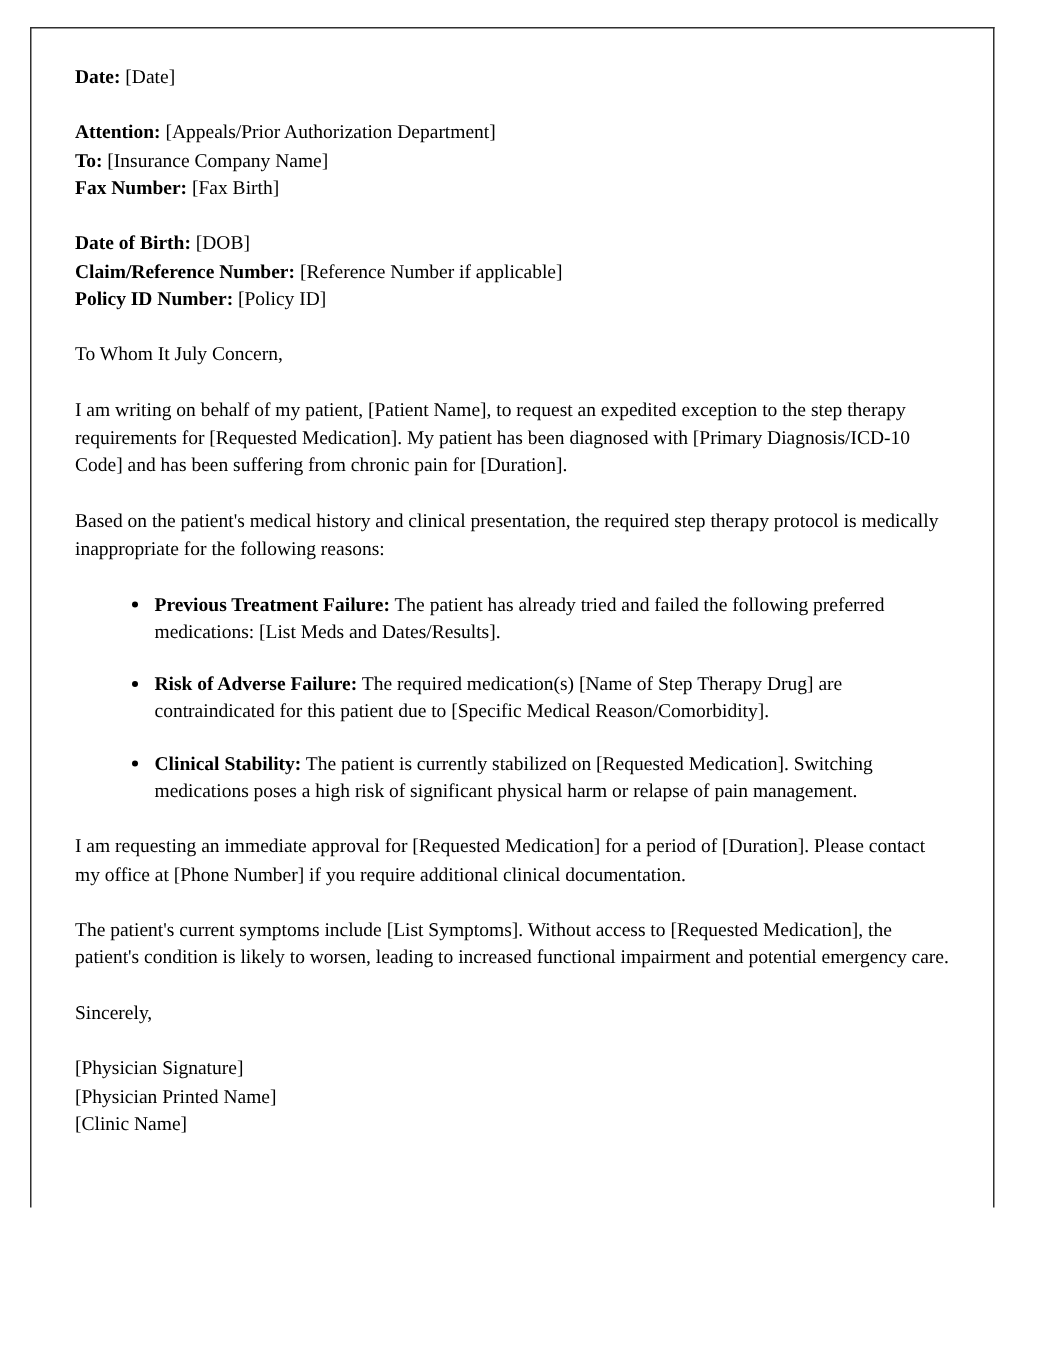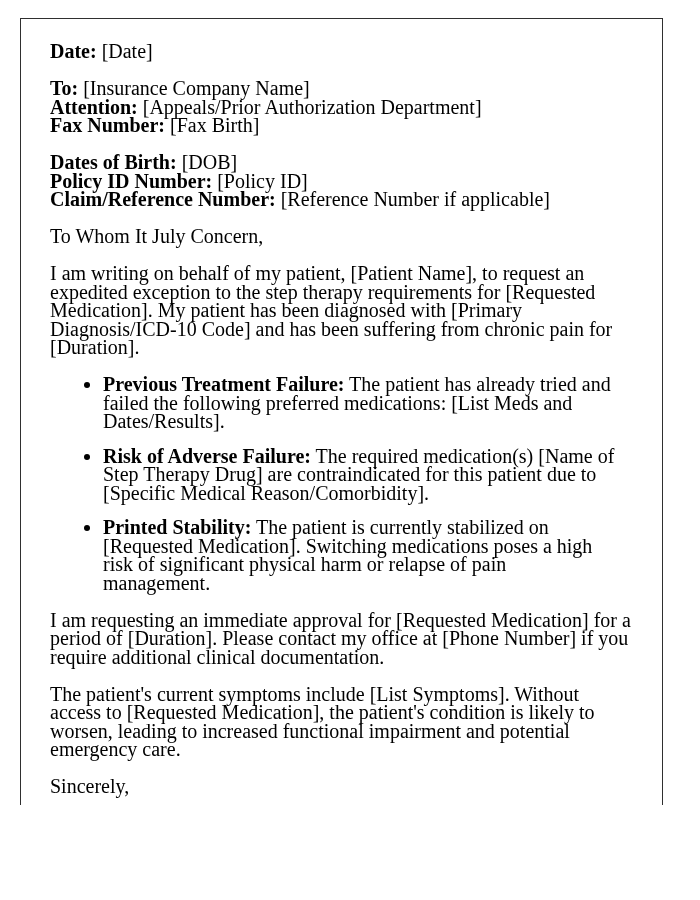--- a/index.html
+++ b/index.html
@@ -11,21 +11,21 @@
     overflow: hidden;
   }
   .page {
     position: absolute;
     left: 20px; top: 18px;
     width: 643px; height: 787px;
     background: #ffffff;
     border: 1px solid #2f2f2f;
     border-bottom: none;
     padding: 23px 28px 0 29px;
-    font-size: 20px;
+    font-size: 13px;
     line-height: 18.5px;
     overflow: hidden;
   }
   .para { margin-bottom: 18.5px; }
   .line { display: block; }
   b, strong { font-weight: bold; }
   ul.bullets {
     margin: 0 0 18.5px 0;
     padding-left: 37px;
     list-style: disc outside;
@@ -34,42 +34,48 @@
   .sig-block .line { display: block; }
 </style>
 </head>
 <body>
 
 <div class="page">
 
   <p class="para"><b>Date:</b><span> [Date]</span></p>
 
   <div class="para">
+    <span class="line"><b>Attention:</b><span> [Appeals/Prior Authorization Department]</span></span>
     <span class="line"><b>To:</b><span> [Insurance Company Name]</span></span>
-    <span class="line"><b>Attention:</b><span> [Appeals/Prior Authorization Department]</span></span>
     <span class="line"><b>Fax Number:</b><span> [Fax Birth]</span></span>
   </div>
 
   <div class="para">
-    <span class="line"><b>Dates of Birth:</b><span> [DOB]</span></span>
+    <span class="line"><b>Date of Birth:</b><span> [DOB]</span></span>
+    <span class="line"><b>Claim/Reference Number:</b><span> [Reference Number if applicable]</span></span>
     <span class="line"><b>Policy ID Number:</b><span> [Policy ID]</span></span>
-    <span class="line"><b>Claim/Reference Number:</b><span> [Reference Number if applicable]</span></span>
   </div>
 
   <p class="para">To Whom It July Concern,</p>
 
   <p class="para">I am writing on behalf of my patient, [Patient Name], to request an expedited exception to the step therapy requirements for [Requested Medication]. My patient has been diagnosed with [Primary Diagnosis/ICD-10 Code] and has been suffering from chronic pain for [Duration].</p>
 
+  <p class="para">Based on the patient's medical history and clinical presentation, the required step therapy protocol is medically inappropriate for the following reasons:</p>
 
   <ul class="bullets">
     <li><b>Previous Treatment Failure:</b><span> The patient has already tried and failed the following preferred medications: [List Meds and Dates/Results].</span></li>
     <li><b>Risk of Adverse Failure:</b><span> The required medication(s) [Name of Step Therapy Drug] are contraindicated for this patient due to [Specific Medical Reason/Comorbidity].</span></li>
-    <li><b>Printed Stability:</b><span> The patient is currently stabilized on [Requested Medication]. Switching medications poses a high risk of significant physical harm or relapse of pain management.</span></li>
+    <li><b>Clinical Stability:</b><span> The patient is currently stabilized on [Requested Medication]. Switching medications poses a high risk of significant physical harm or relapse of pain management.</span></li>
   </ul>
 
   <p class="para">I am requesting an immediate approval for [Requested Medication] for a period of [Duration]. Please contact my office at [Phone Number] if you require additional clinical documentation.</p>
 
   <p class="para">The patient's current symptoms include [List Symptoms]. Without access to [Requested Medication], the patient's condition is likely to worsen, leading to increased functional impairment and potential emergency care.</p>
 
   <p class="para">Sincerely,</p>
 
+  <div class="para sig-block">
+    <span class="line">[Physician Signature]</span>
+    <span class="line">[Physician Printed Name]</span>
+    <span class="line">[Clinic Name]</span>
+  </div>
 
 </div>
 
 </body></html>

